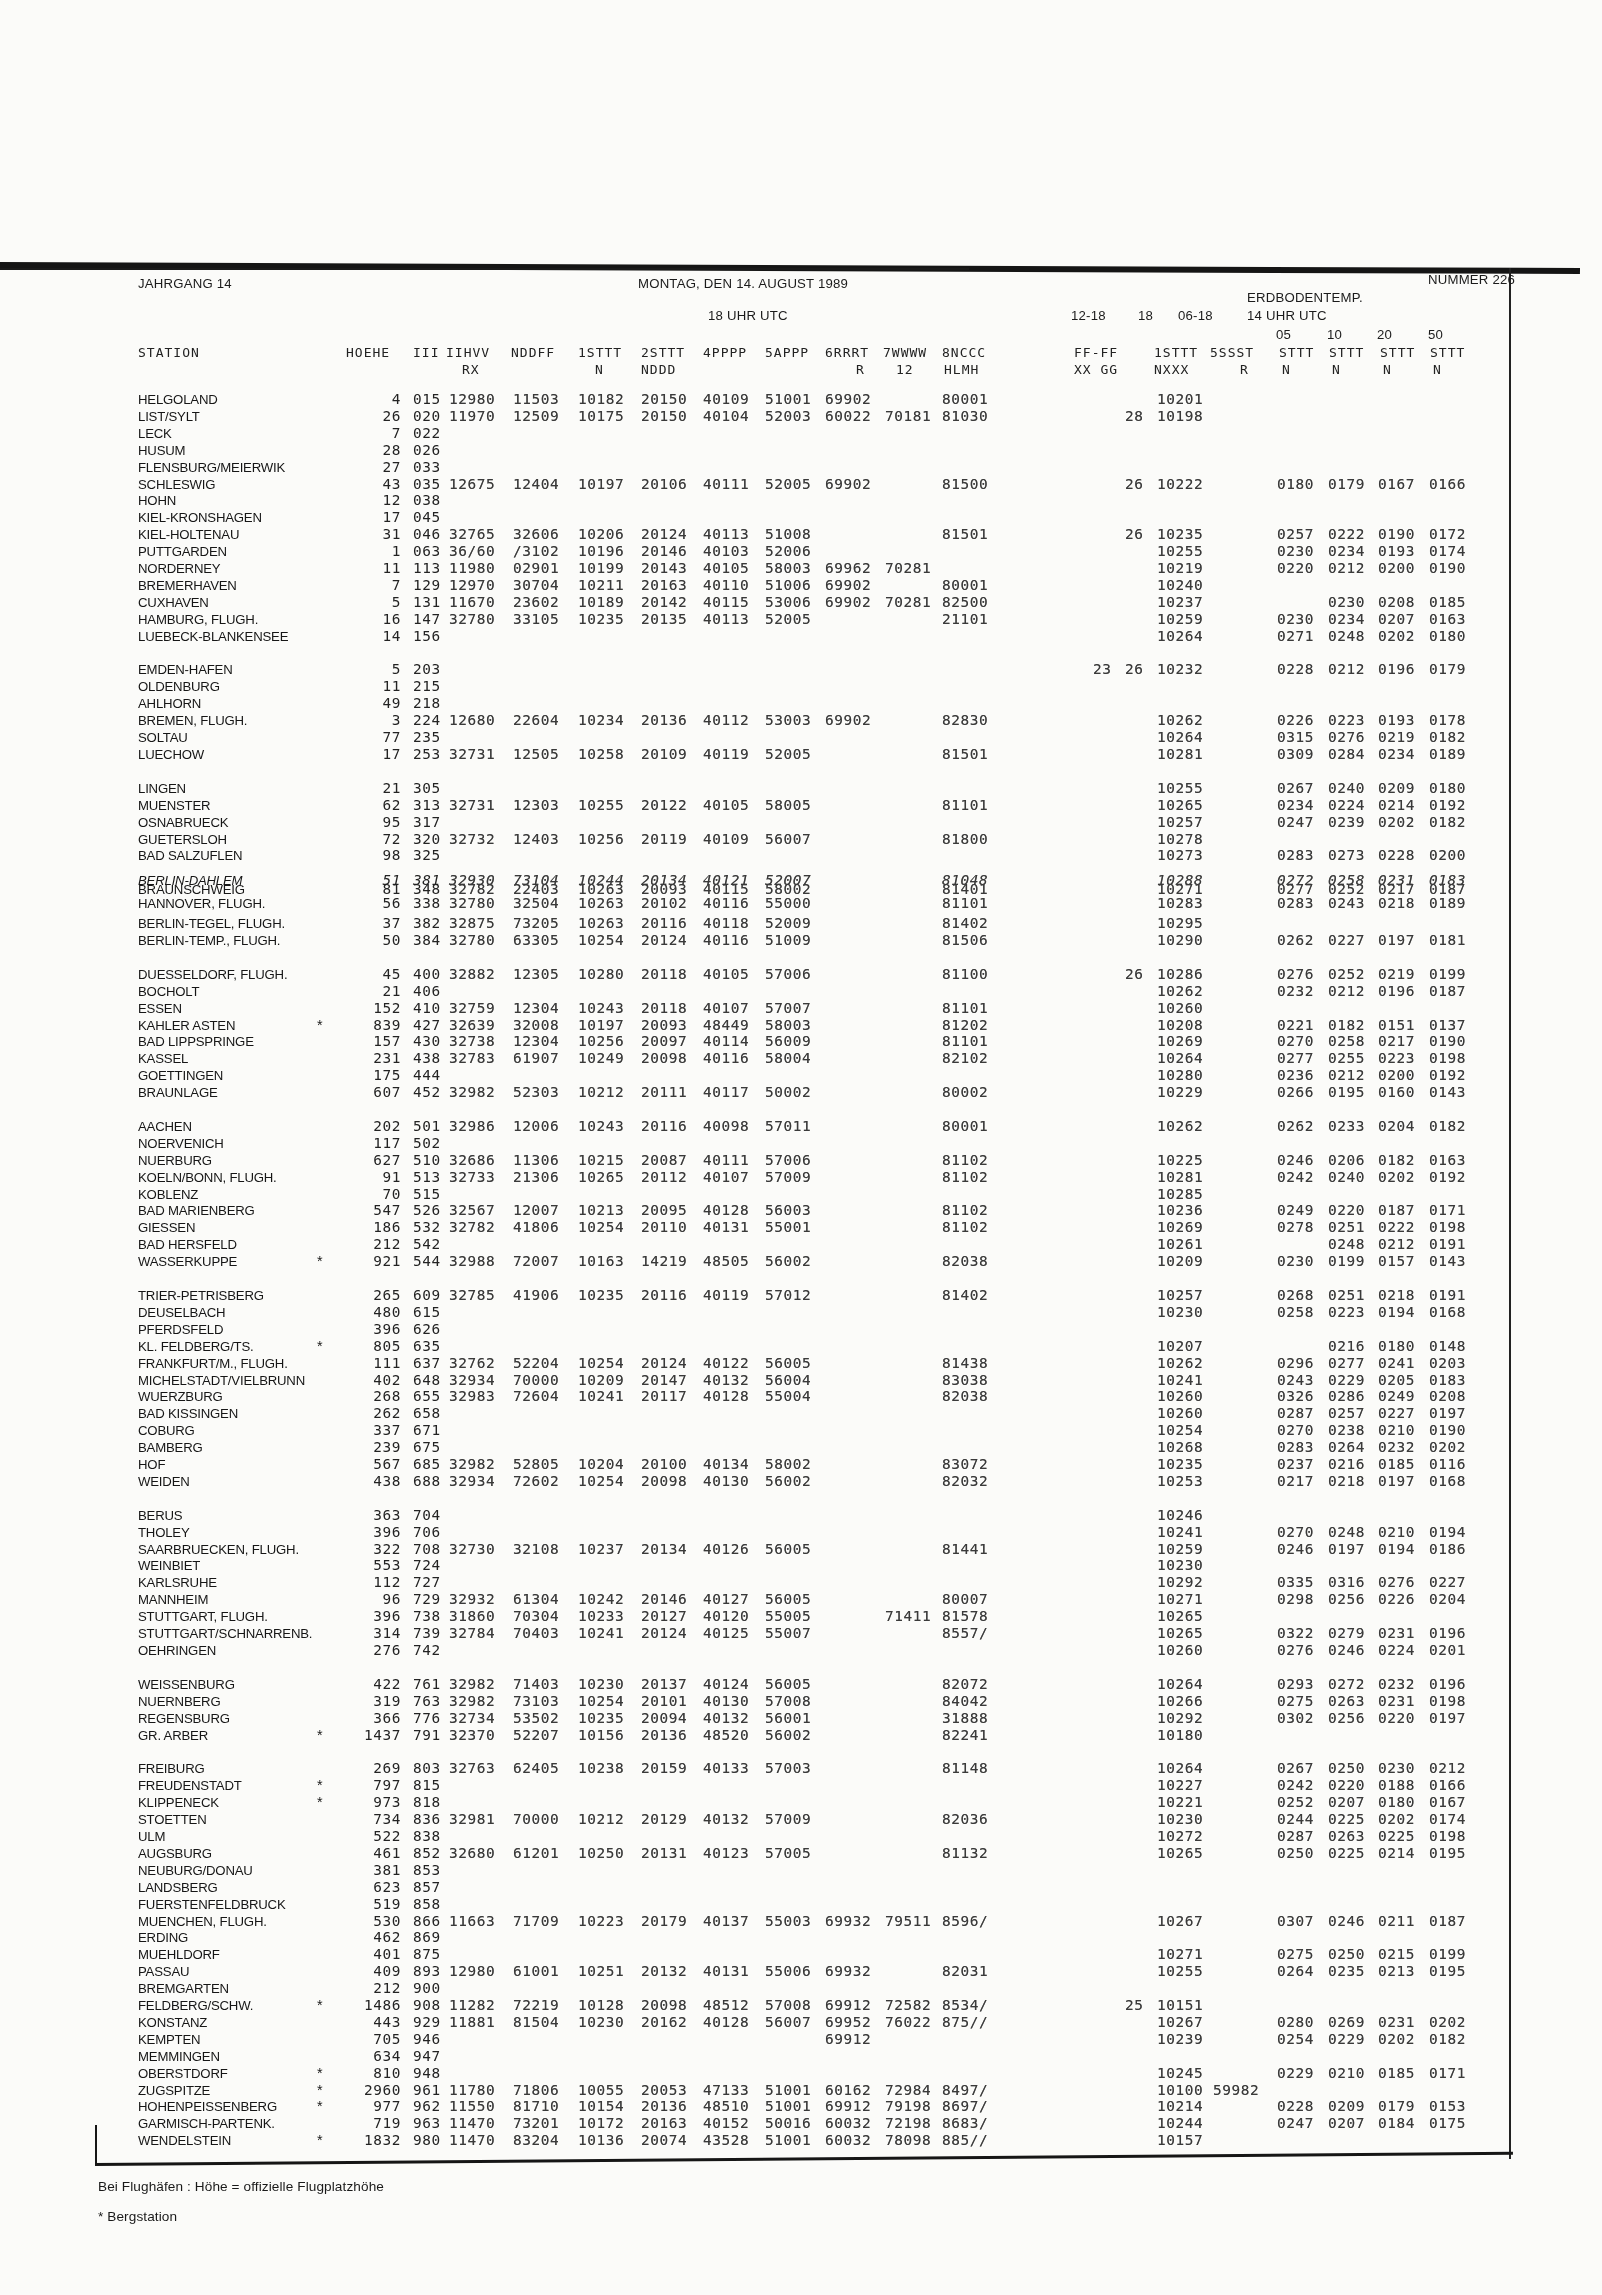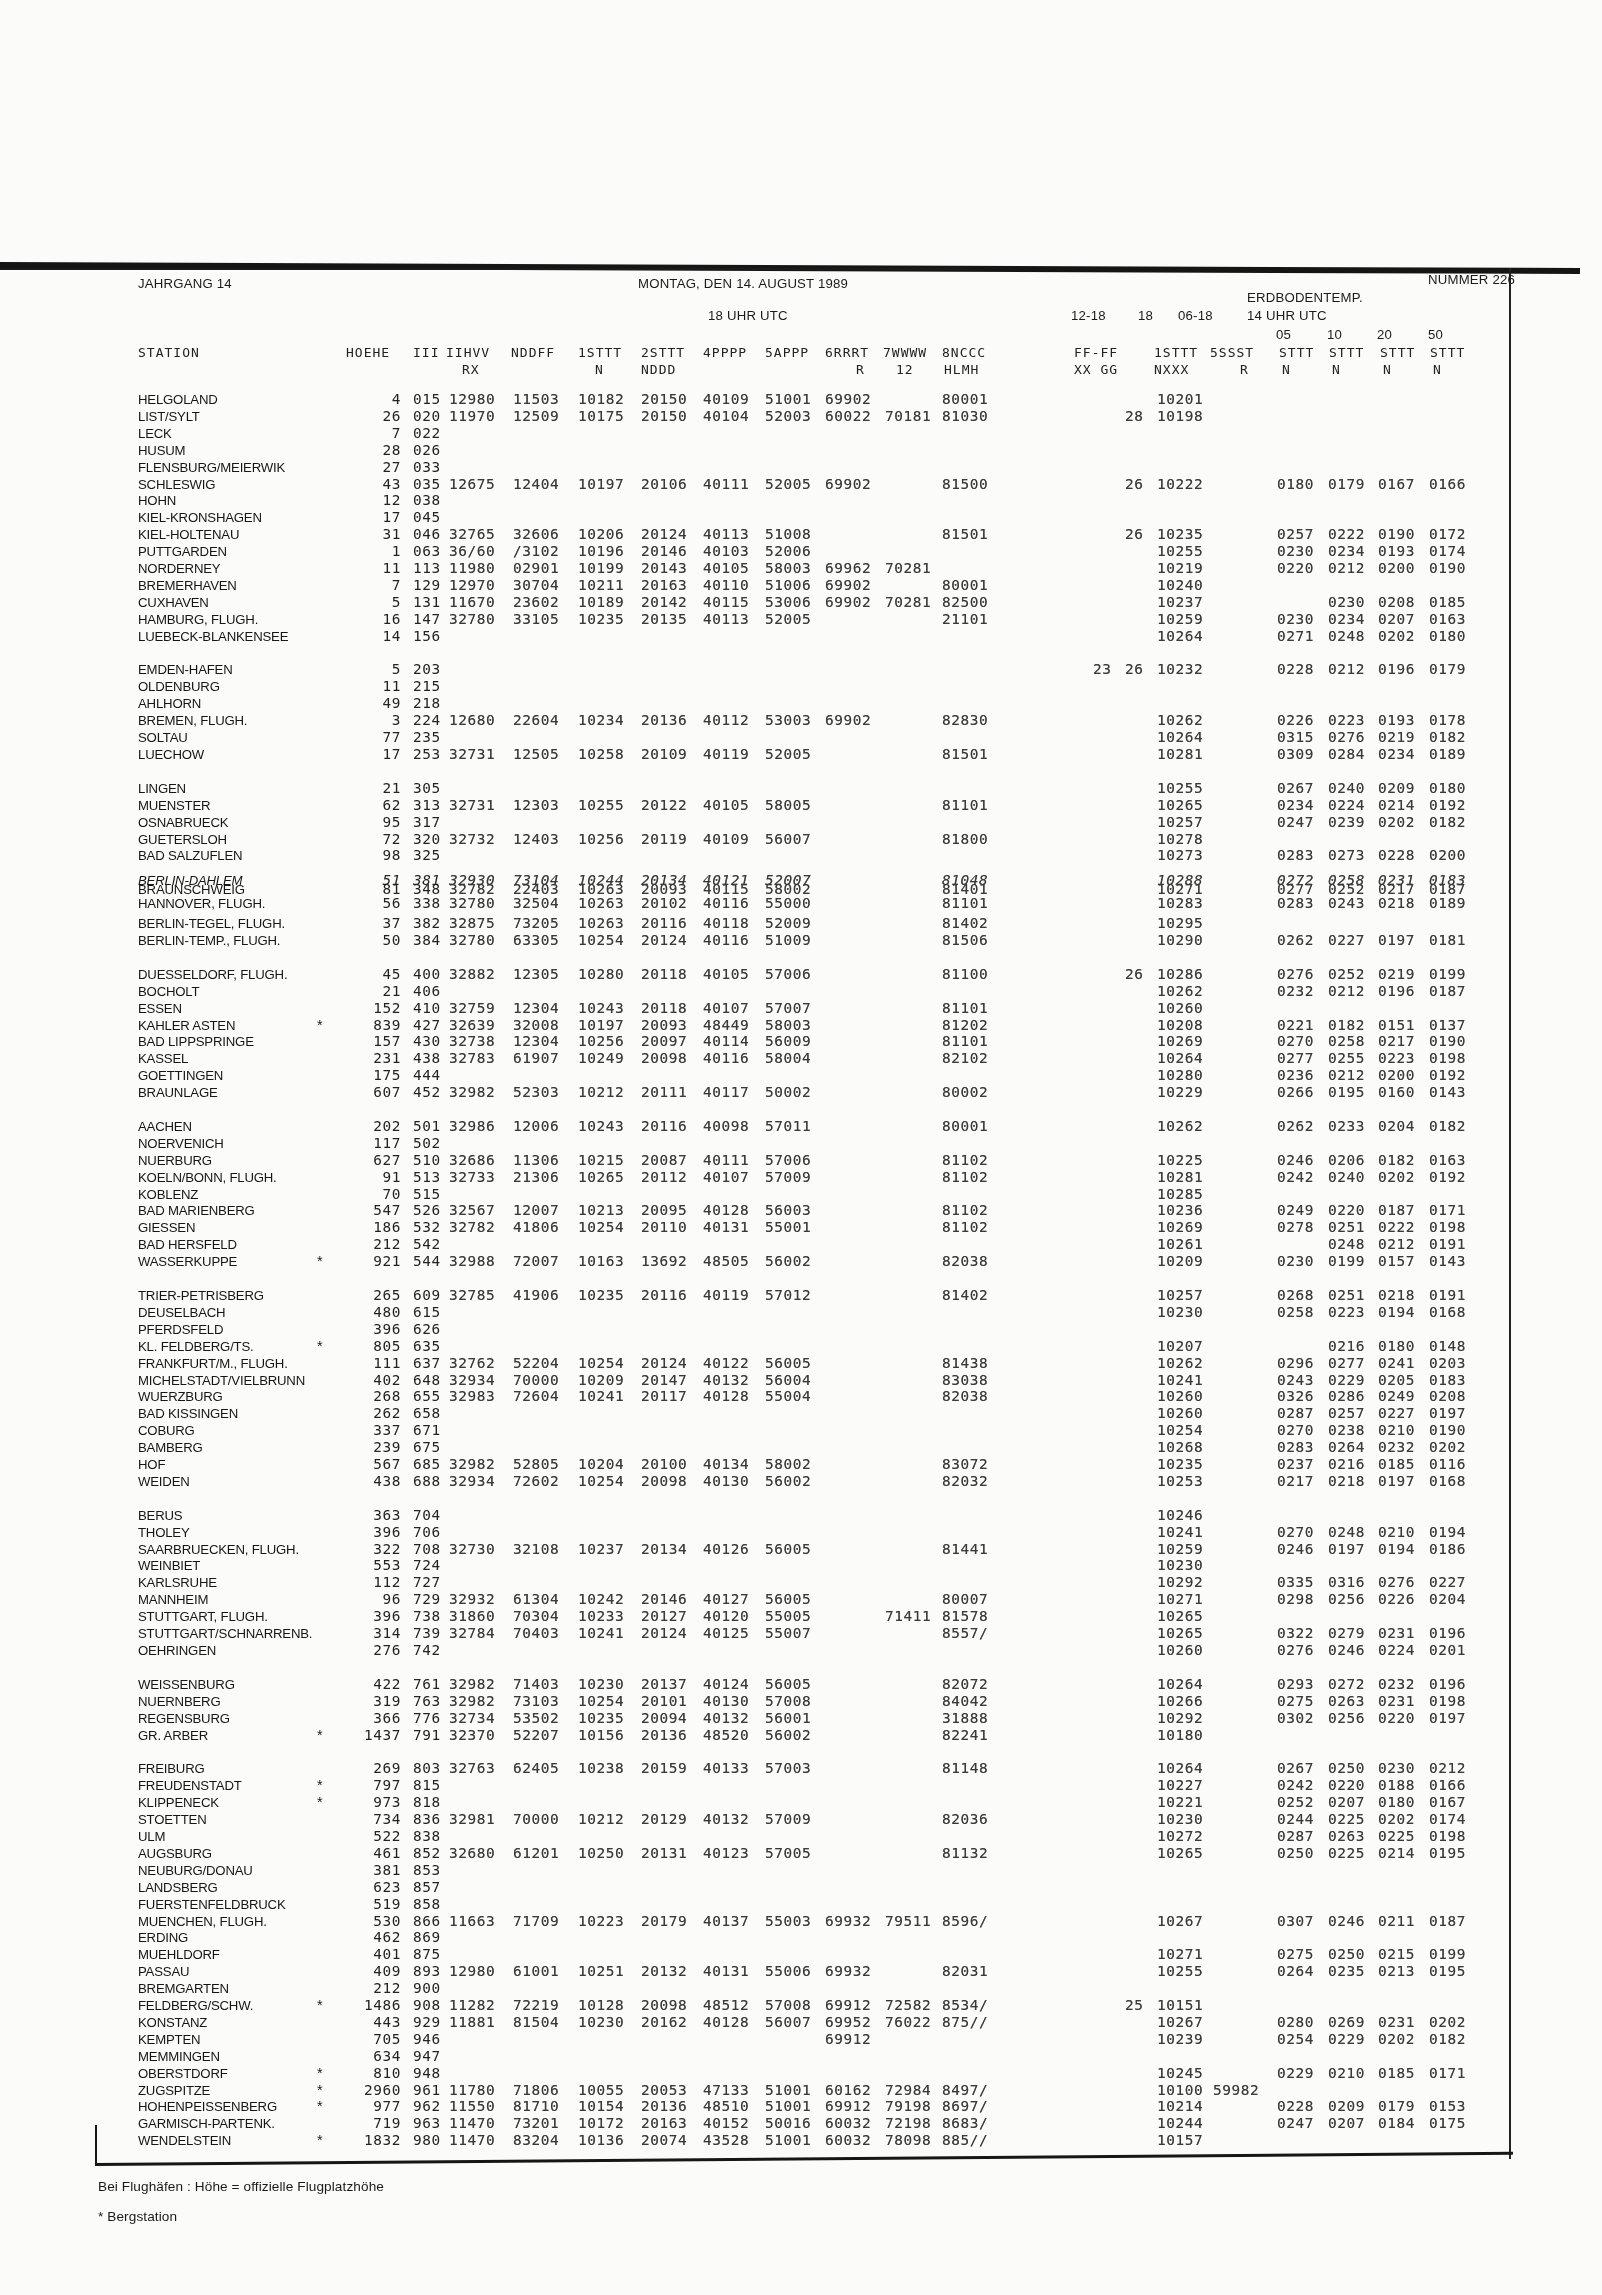--- a/index.html
+++ b/index.html
@@ -712,21 +712,21 @@
       <span class="cell c-t3 num">0191</span>
     </div>
     <div class="row" style="top: 1253px;">
       <span class="cell c-name">WASSERKUPPE</span>
       <span class="cell c-star">*</span>
       <span class="cell c-h hoehe-num">921</span>
       <span class="cell c-iii hoehe-num">544</span>
       <span class="cell c-g0 num">32988</span>
       <span class="cell c-g1 num">72007</span>
       <span class="cell c-g2 num">10163</span>
-      <span class="cell c-g3 num">13692</span>
+      <span class="cell c-g3 num">14219</span>
       <span class="cell c-g4 num">48505</span>
       <span class="cell c-g5 num">56002</span>
       <span class="cell c-g8 num">82038</span>
       <span class="cell c-nxxx num">10209</span>
       <span class="cell c-t0 num">0230</span>
       <span class="cell c-t1 num">0199</span>
       <span class="cell c-t2 num">0157</span>
       <span class="cell c-t3 num">0143</span>
     </div>
     <div class="row" style="top: 1287px;">

